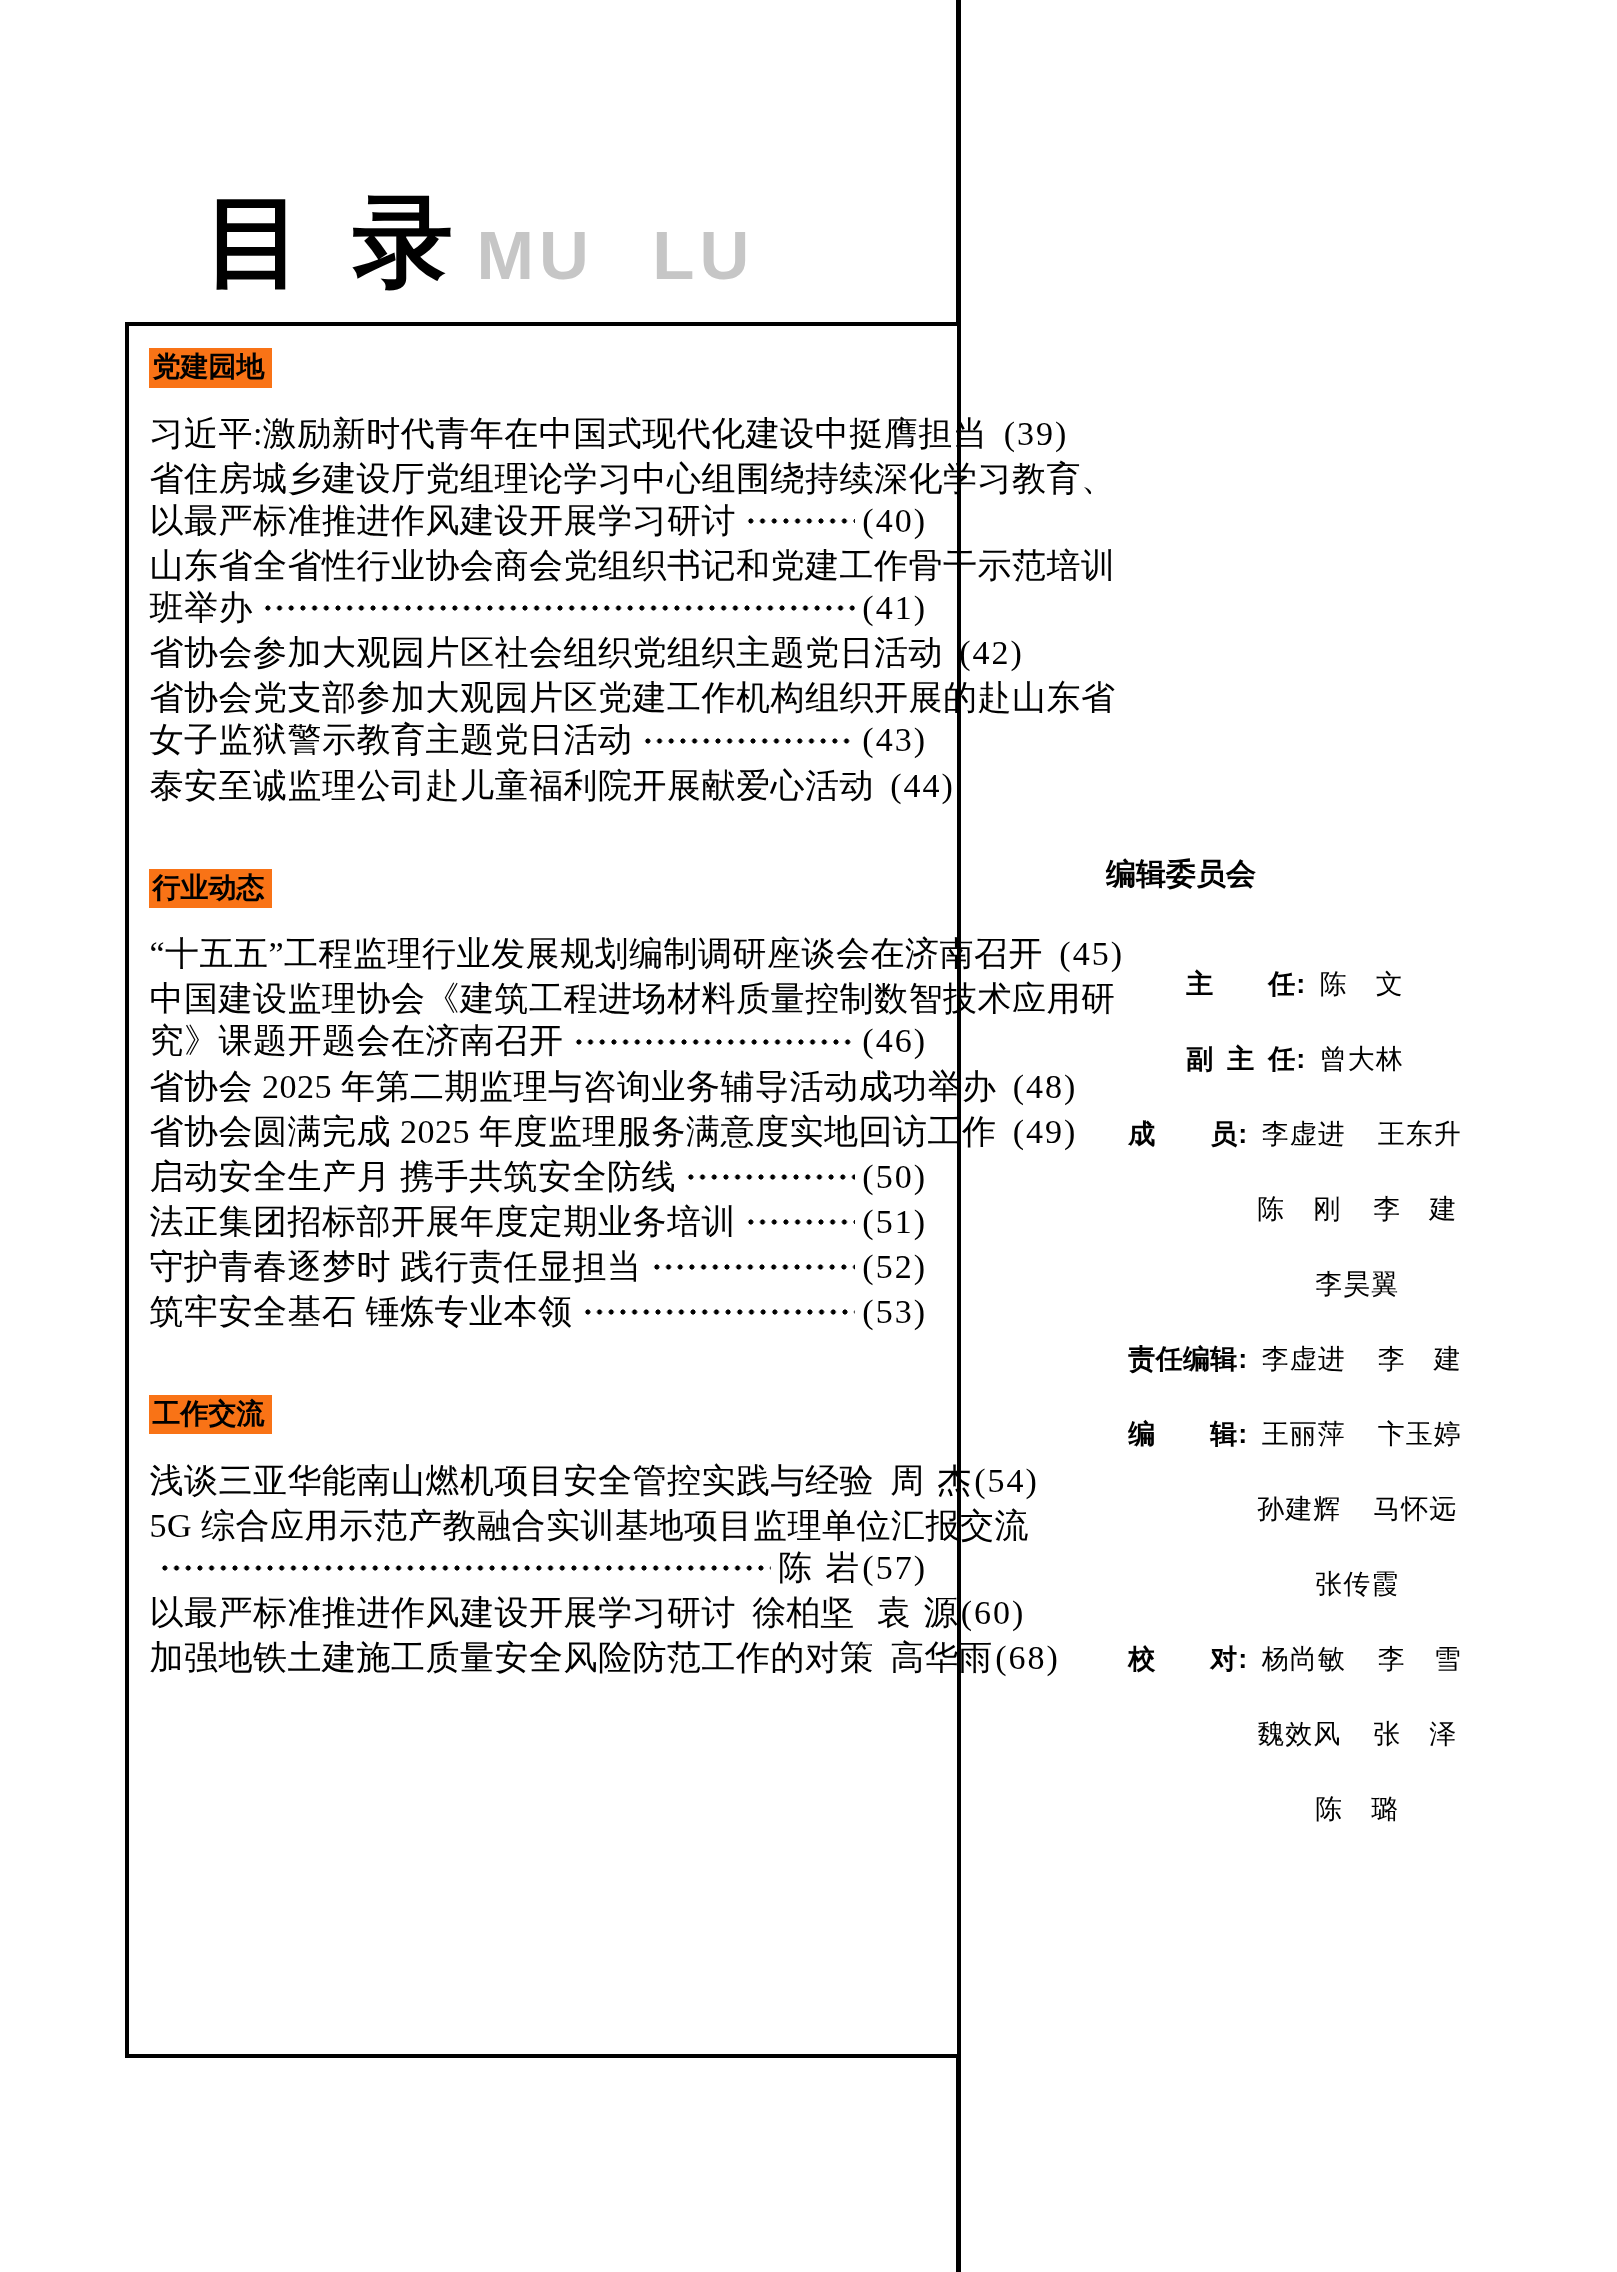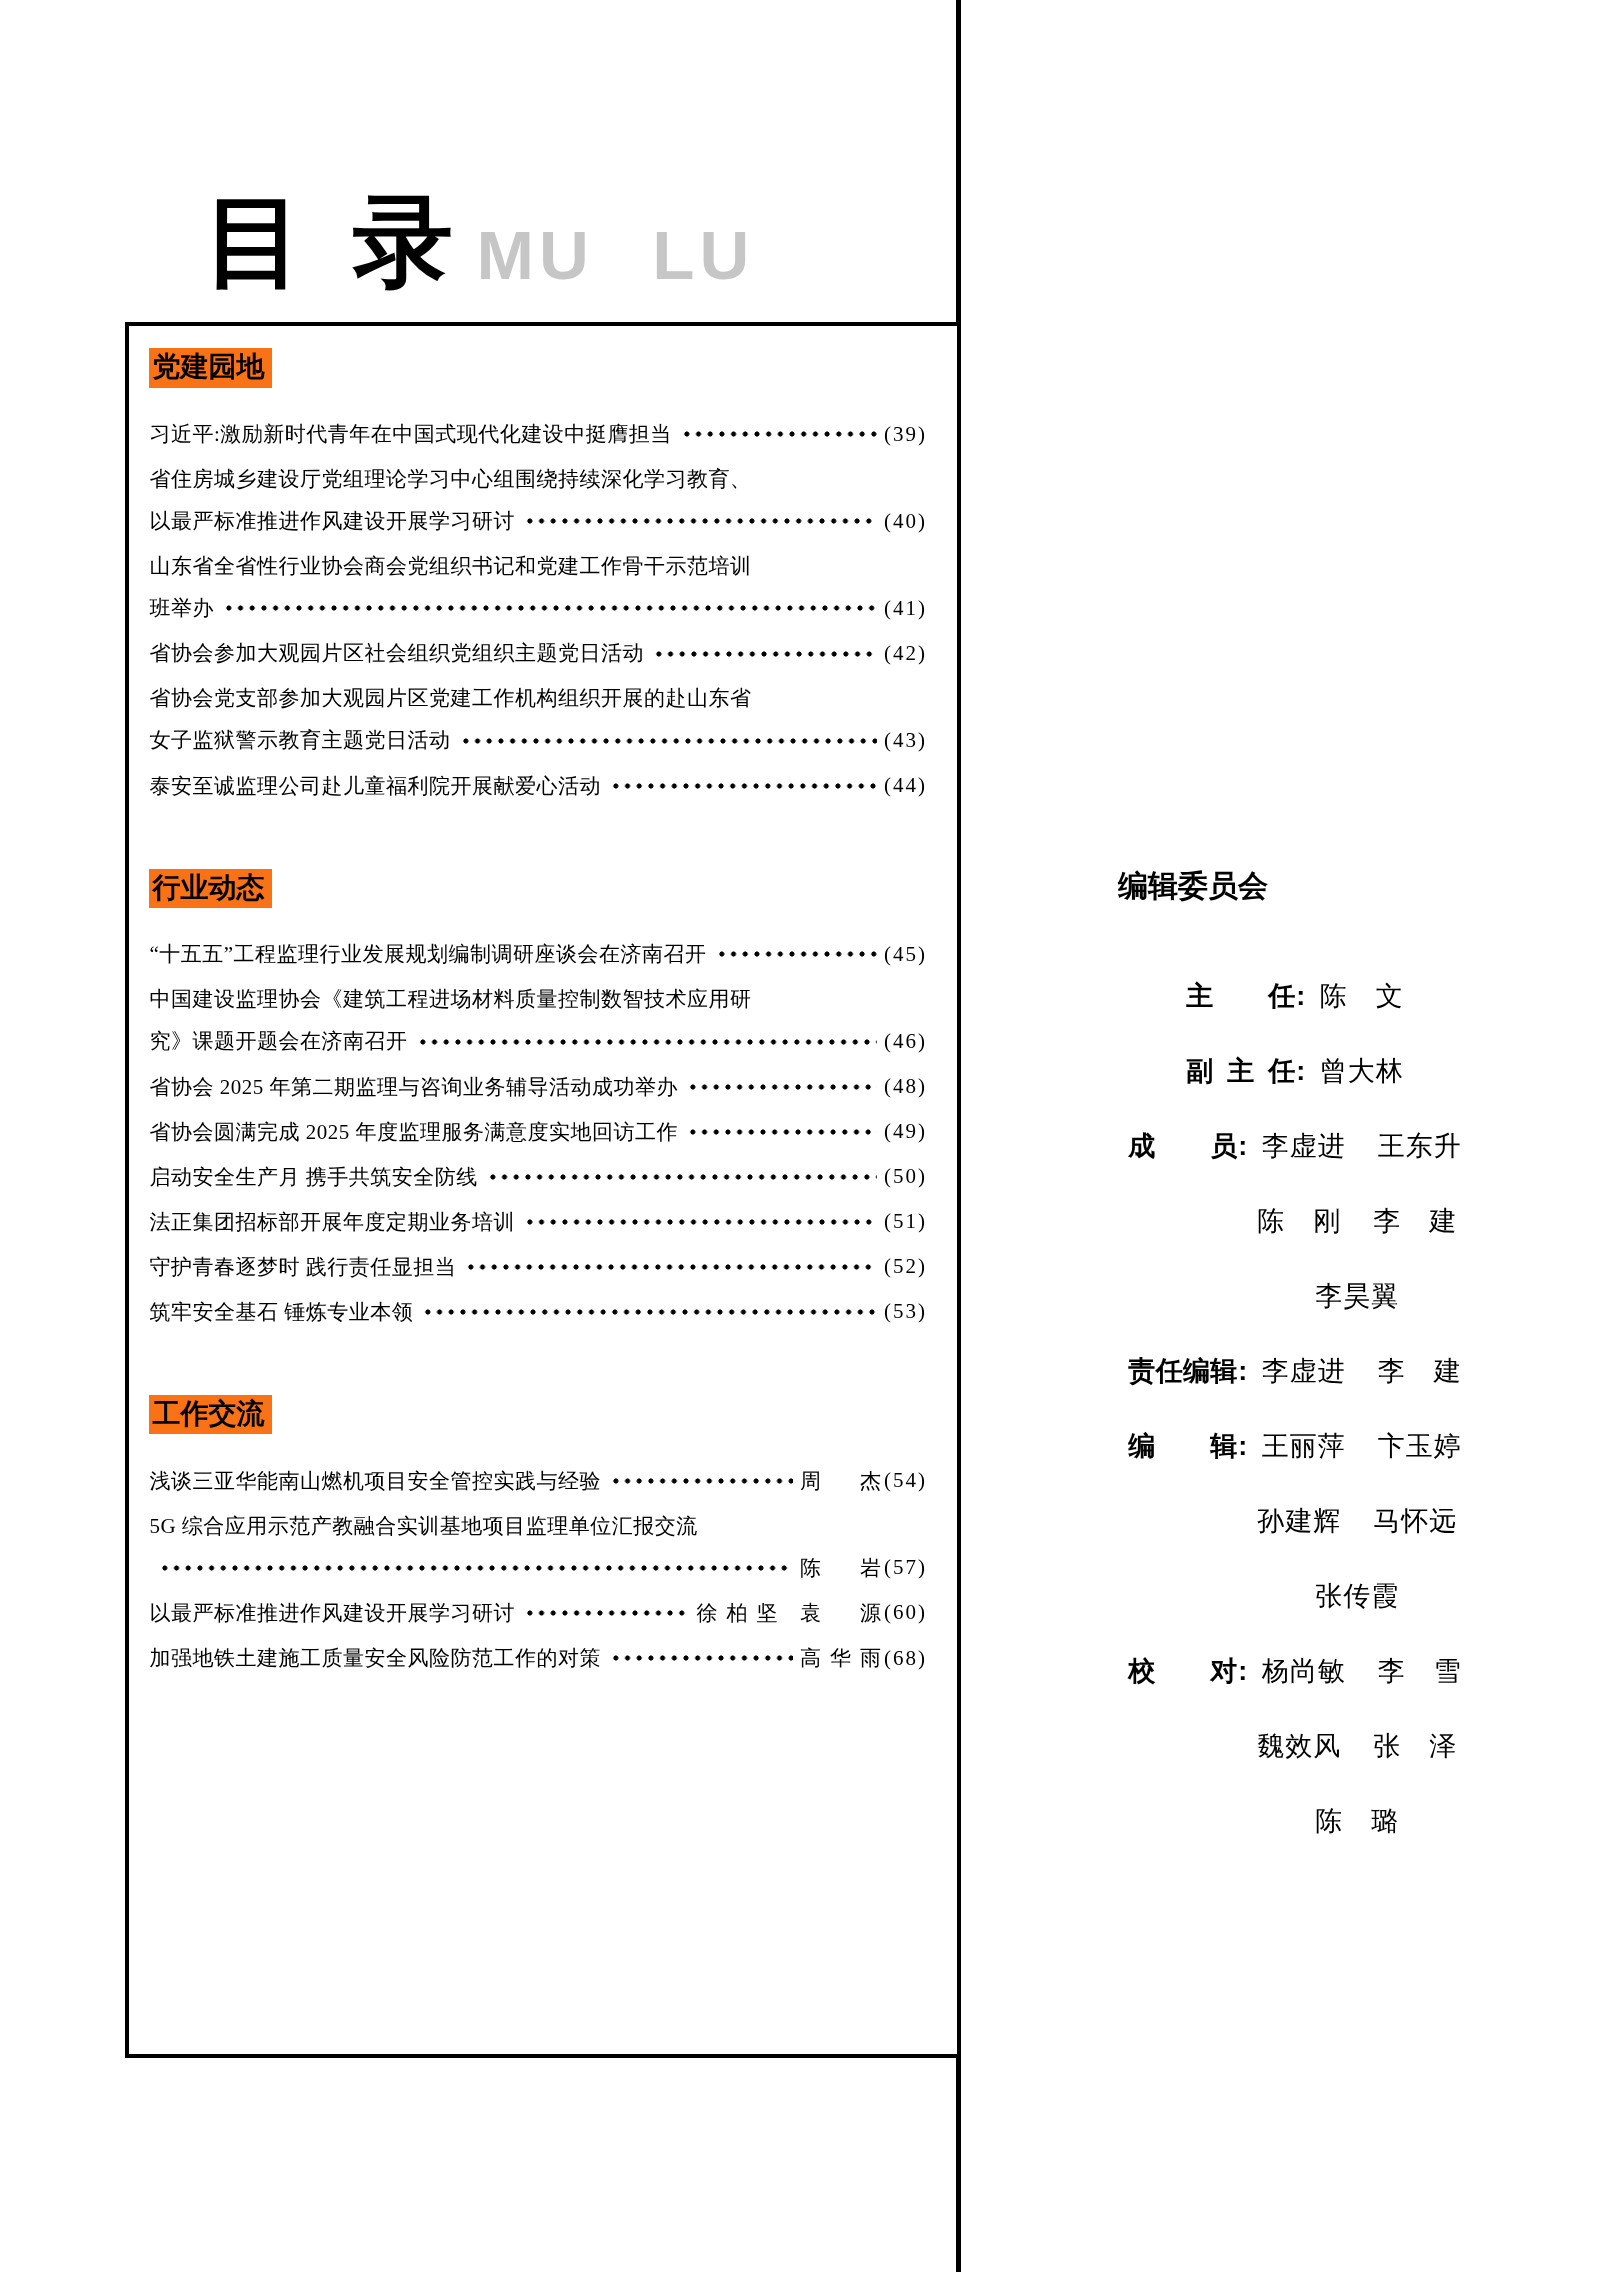--- a/index.html
+++ b/index.html
@@ -19,33 +19,33 @@
 
   
   .toc-box{position:absolute;left:125px;top:322px;width:836px;height:1736px;
            border:4.6px solid #000;box-sizing:border-box;background:#fff;}
   .toc-inner{padding:11.2px 30px 0 20.4px;}
   .chip{display:inline-block;background:#f97316;color:#000;
         font-family:"Liberation Sans","DejaVu Sans",sans-serif;font-weight:bold;
         font-size:28px;line-height:1;padding:5.1px 7.1px 6.1px 3.1px;margin:59px 0 25.5px 0;}
   .sec:first-child .chip{margin-top:11.2px;}
   .entry{margin-bottom:3.1px;}
-  .line{display:flex;align-items:center;white-space:nowrap;height:42px;font-size:21px;}
+  .line{display:flex;align-items:center;white-space:nowrap;height:42px;font-size:34px;}
   .t{flex:0 0 auto;letter-spacing:0.5px;}
   .leader{flex:1 1 auto;align-self:stretch;margin:0 7.1px 0 9.2px;
           background:radial-gradient(circle,#000 2.3px,transparent 2.7px) left center / 11.7px 11.7px repeat-x;}
   .pg{flex:0 0 auto;letter-spacing:2px;}
   .author{flex:0 0 auto;display:inline-block;min-width:81px;text-align:justify;
           text-align-last:justify;margin-right:3.1px;}
   .author + .author{margin-left:19.4px;}
 
   
   .committee{position:absolute;left:1014px;top:850px;width:561px;}
   .c-title{width:326px;text-align:center;font-family:"Liberation Sans","DejaVu Sans",sans-serif;
-           font-weight:bold;font-size:30px;margin:16px;}
+           font-weight:bold;font-size:30px;margin:4px;}
   .c-rows{margin-top:71px;}
   .crow{display:flex;align-items:baseline;white-space:nowrap;margin-bottom:39px;font-size:27px;justify-content:center;}
   .role{display:inline-block;width:109px;font-family:"Liberation Sans","DejaVu Sans",sans-serif;
         font-weight:bold;text-align:justify;text-align-last:justify;}
   .colon{font-family:"Liberation Sans","DejaVu Sans",sans-serif;font-weight:bold;margin:0 14.3px 0 1px;}
   .hide{visibility:hidden;}
   .pname{display:inline-block;min-width:83px;text-align:justify;text-align-last:justify;}
   .pname + .pname{margin-left:33px;}
 </style>
 </head>

